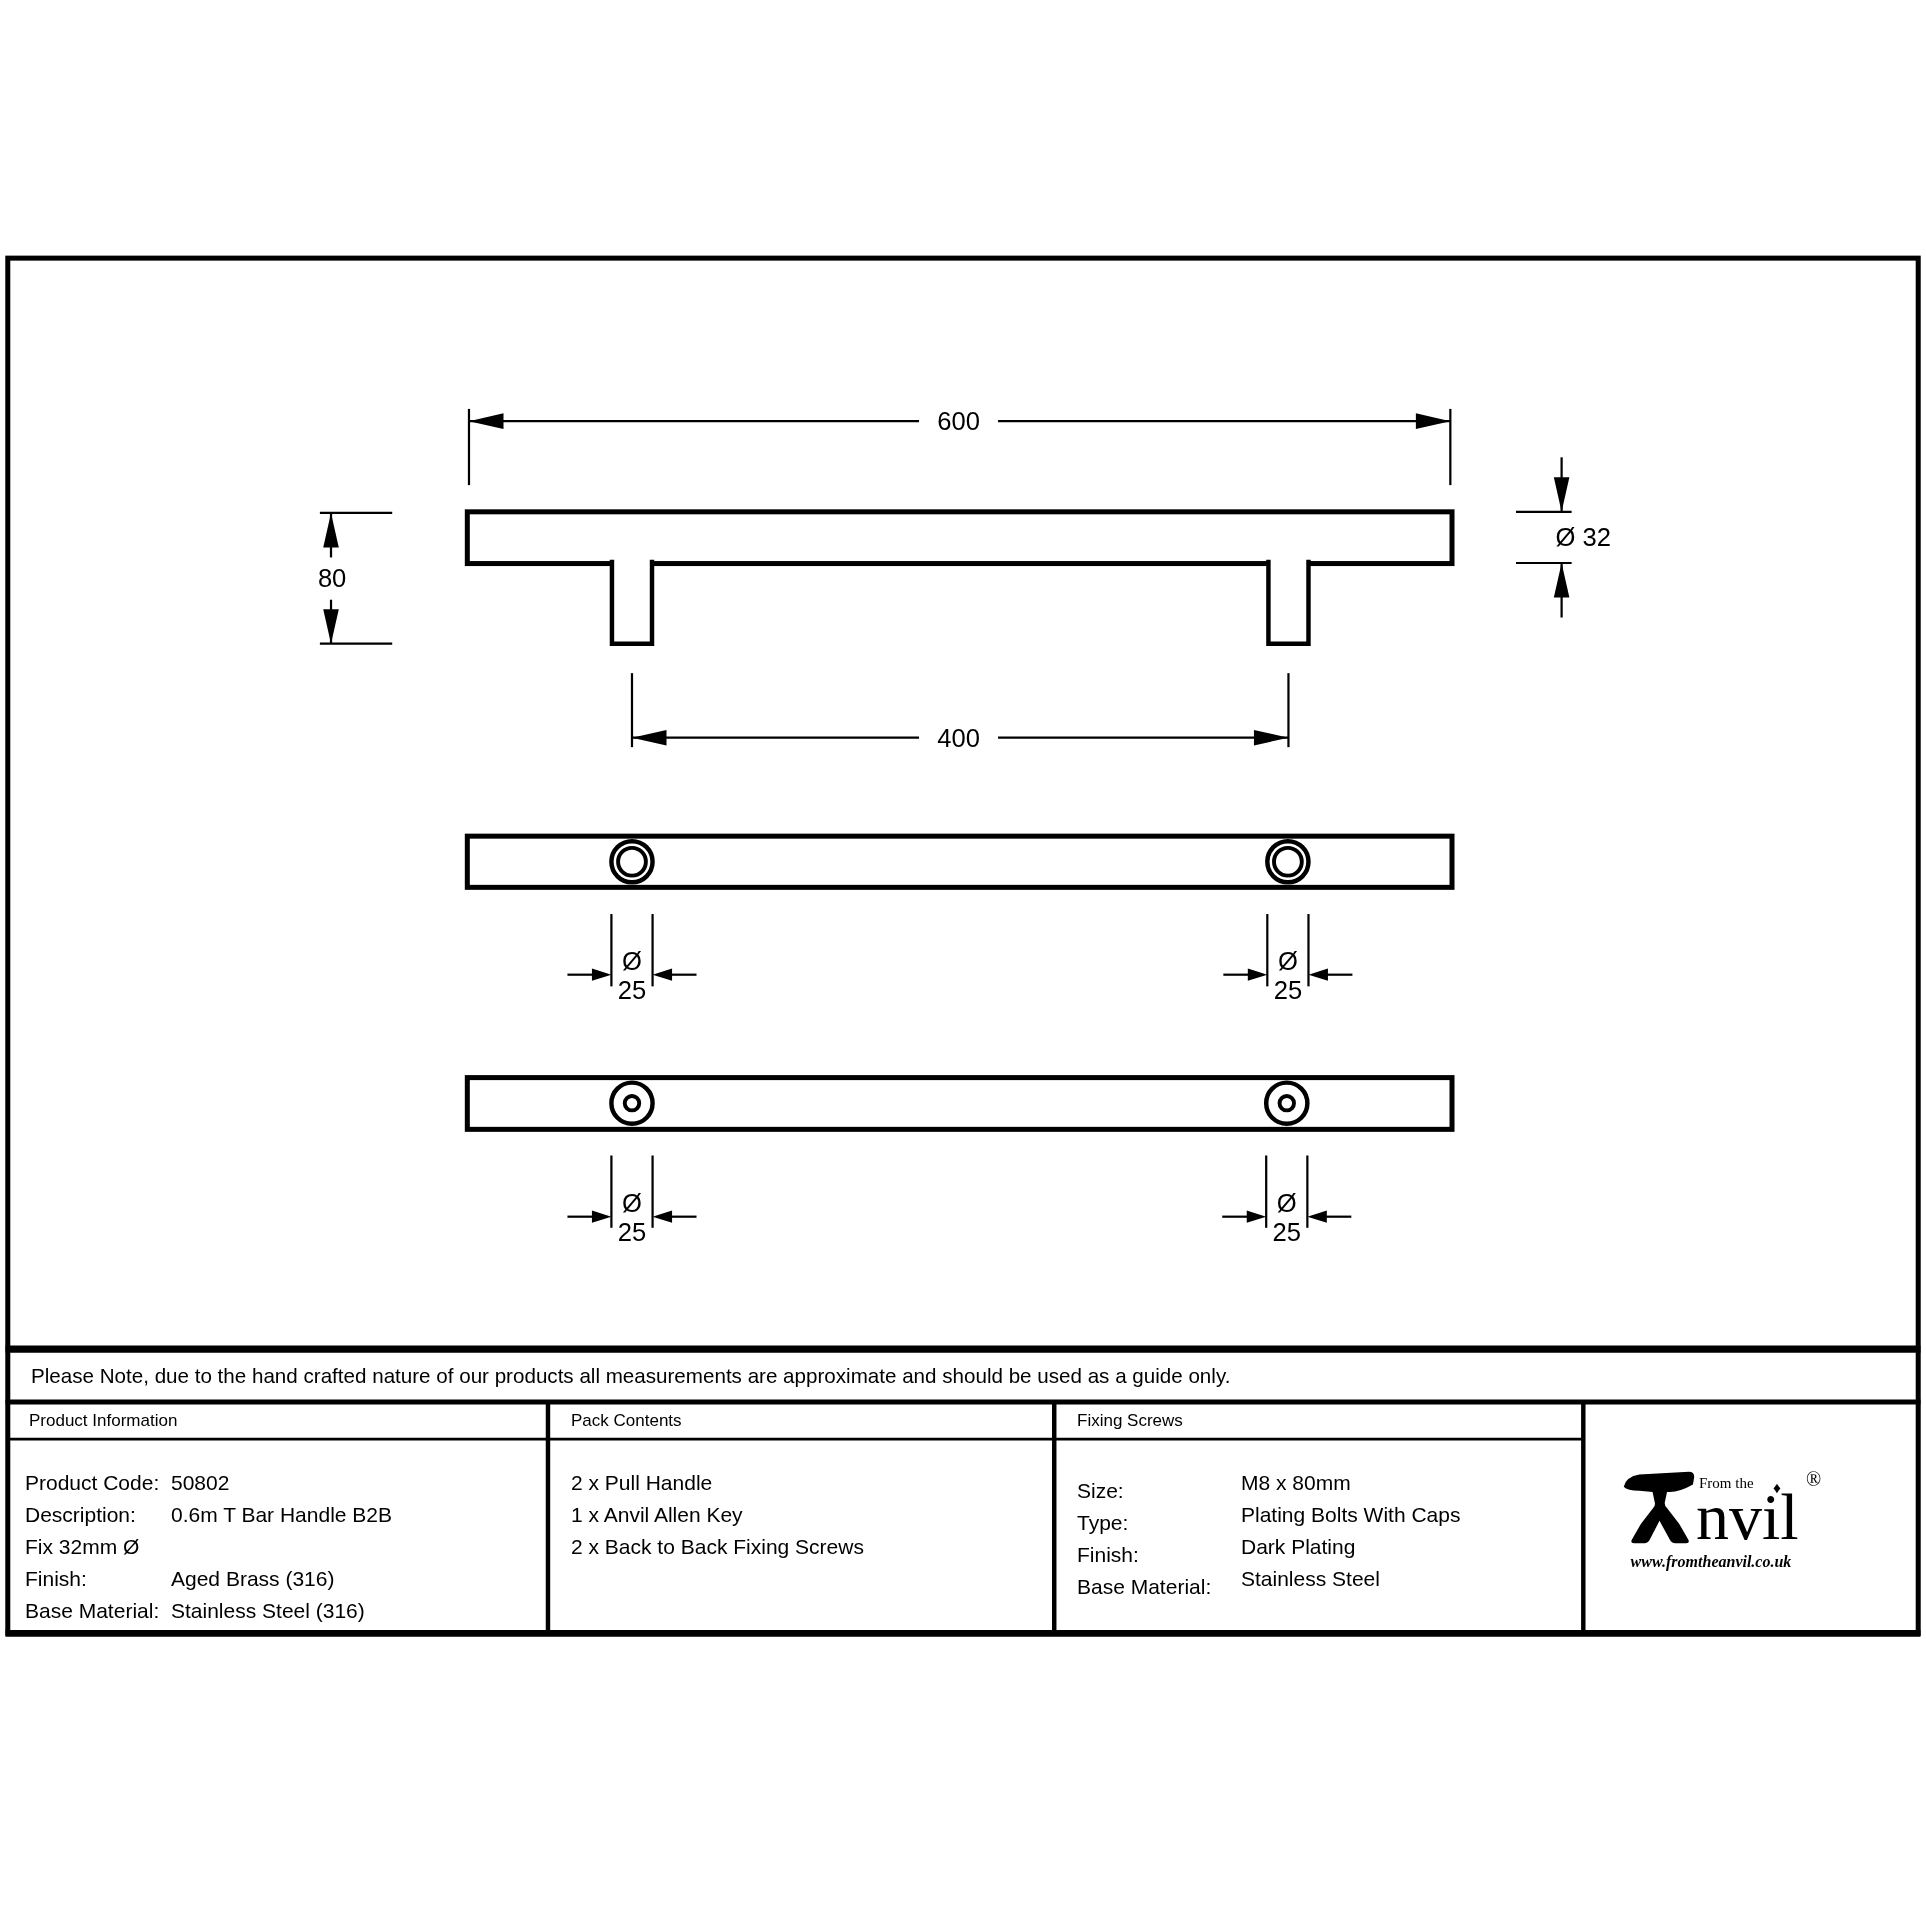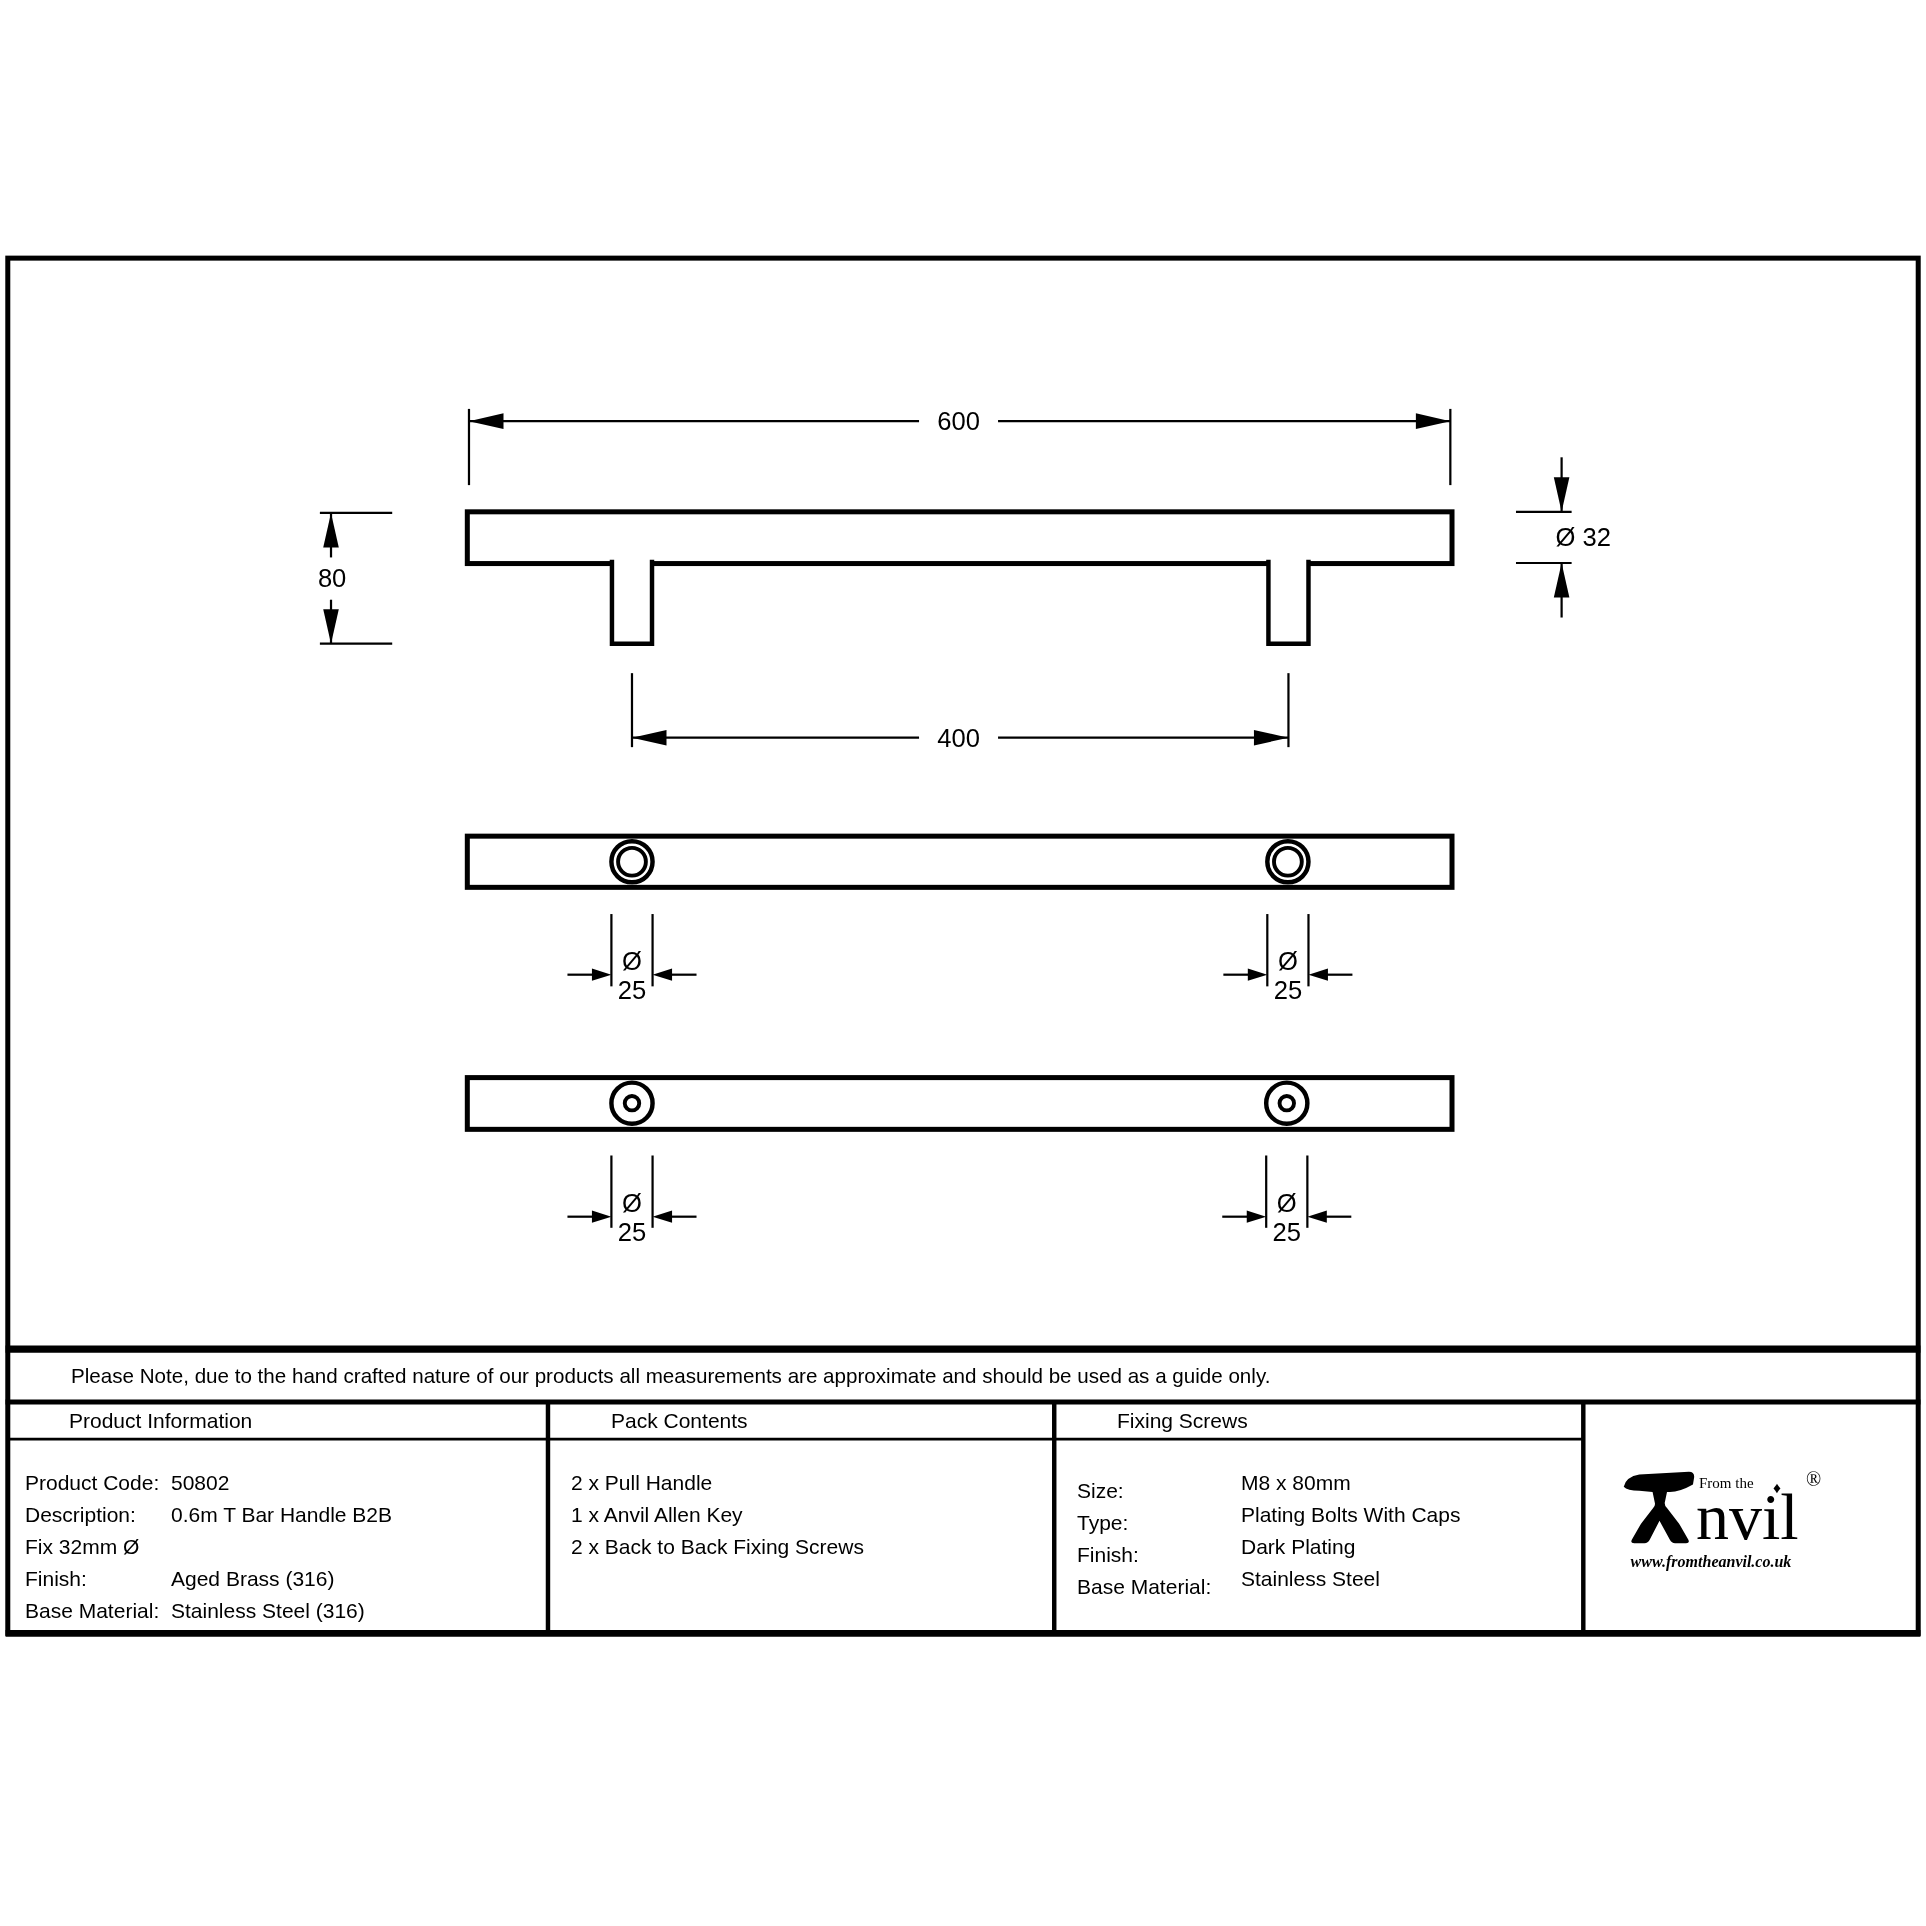--- a/index.html
+++ b/index.html
@@ -19,25 +19,25 @@
   .grid { stroke:#000000; }
   .dim-line { stroke:#000000; stroke-width:4; }
   .dim-arrow { fill:#000000; stroke:none; }
   text.dim-text {
     font-family:"Liberation Sans", sans-serif;
     font-size:46px; fill:#000;
   }
 
   
   .abs { position:absolute; z-index:2; }
-  .vcenter { display:flex; align-items:center;margin-left:40px; }
+  .vcenter { display:flex; align-items:center; }
 
   #note-row { left:31px; top:1349px; height:53px; width:1836px; font-size:20.6px; }
 
-  .col-header { top:1402px; height:37px; font-size:21px; }
+  .col-header { top:1402px; height:37px; font-size:17px; }
   #hdr-product { left:29px; }
   #hdr-pack    { left:571px; }
   #hdr-fixing  { left:1077px; }
 
   .body-col { top:1467px; }
   .trow { height:32px; display:flex; align-items:center; font-size:21px; }
   #col-product { left:25px;  width:520px; }
   #col-product .tlabel { width:146px; flex:0 0 auto; }
   #col-pack    { left:571px; width:478px; }
   #col-fixing  { left:1077px; width:504px; }

